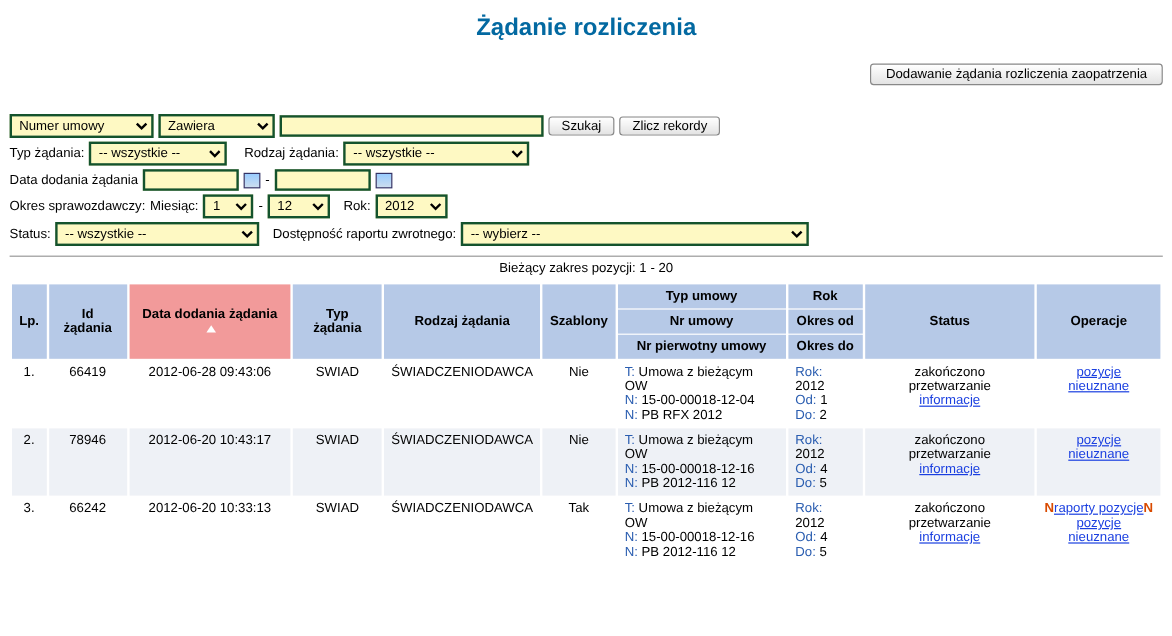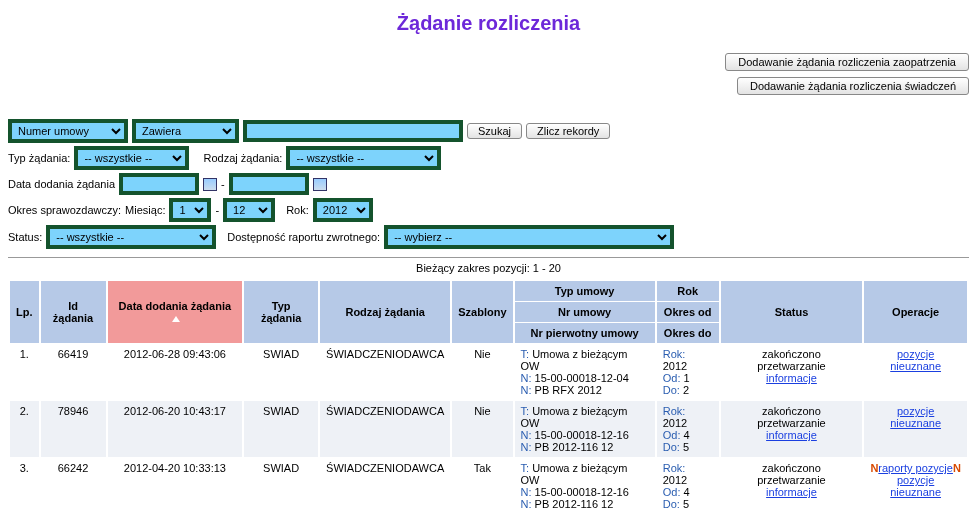--- a/index.html
+++ b/index.html
@@ -6,21 +6,21 @@
   body {
     font-family: Verdana, Arial, sans-serif;
     font-size: 11px;
     margin: 0;
     padding: 8px;
     background: #fff;
     color: #000;
     width: 977px;
   }
   h1.title {
-    color: #6d28d9;
+    color: #0369a1;
     font-size: 20px;
     font-weight: bold;
     text-align: center;
     margin: 4px 0 18px 0;
   }
   .top-buttons { text-align: right; margin-bottom: 6px; }
   .top-buttons button {
     padding: 2px 12px;
     font-family: inherit;
     font-size: 11px;
@@ -28,23 +28,23 @@
     border: 1px solid #888;
     border-radius: 3px;
     cursor: pointer;
     margin-bottom: 6px;
   }
   .filters { margin-top: 18px; }
   .filters .row { margin: 3px 0; display: flex; align-items: center; flex-wrap: wrap; gap: 4px; }
   select, input[type=text] {
     font-family: inherit;
     font-size: 11px;
-    border: 4px solid #14532d;
+    border: 2px solid #14532d;
     padding: 1px 2px;
-    background: #7dd3fc;
+    background: #fef9c3;
   }
   input[type=text].wide { width: 220px; }
   input[type=text].date { width: 80px; }
   .btn {
     padding: 1px 10px;
     font-family: Liberation Sans, sans-serif;
     font-size: 11px;
     background: linear-gradient(#fff,#e3e3e3);
     border: 1px solid #888;
     border-radius: 3px;
@@ -99,29 +99,28 @@
     font-weight: bold;
   }
 </style>
 </head>
 <body>
 
 <h1 class="title">Żądanie rozliczenia</h1>
 
 <div class="top-buttons">
   <button>Dodawanie żądania rozliczenia zaopatrzenia</button><br>
-  <button>Dodawanie żądania rozliczenia świadczeń</button>
 </div>
 
 <div class="filters">
   <div class="row">
     <select style="width:120px">
       <option>Numer umowy</option>
     </select>
-    <select style="width:107px">
+    <select style="width:97px">
       <option>Zawiera</option>
     </select>
     <input type="text" class="wide" value="" style="">
     <button class="btn">Szukaj</button>
     <button class="btn">Zlicz rekordy</button>
   </div>
 
   <div class="row">
     <span>Typ żądania:</span>
     <select style="width:115px">
@@ -222,21 +221,21 @@
         <td>ŚWIADCZENIODAWCA</td>
         <td>Nie</td>
         <td class="txtleft"><span class="lbl">T:</span> Umowa z bieżącym OW<br><span class="lbl">N:</span> 15-00-00018-12-16<br><span class="lbl">N:</span> PB 2012-116 12</td>
         <td class="txtleft"><span class="lbl">Rok:</span> 2012<br><span class="lbl">Od:</span> 4<br><span class="lbl">Do:</span> 5</td>
         <td>zakończono przetwarzanie<br><a class="link">informacje</a></td>
         <td><a class="link">pozycje nieuznane</a></td>
       </tr>
       <tr>
         <td>3.</td>
         <td>66242</td>
-        <td>2012-04-20 10:33:13</td>
+        <td>2012-06-20 10:33:13</td>
         <td>SWIAD</td>
         <td>ŚWIADCZENIODAWCA</td>
         <td>Tak</td>
         <td class="txtleft"><span class="lbl">T:</span> Umowa z bieżącym OW<br><span class="lbl">N:</span> 15-00-00018-12-16<br><span class="lbl">N:</span> PB 2012-116 12</td>
         <td class="txtleft"><span class="lbl">Rok:</span> 2012<br><span class="lbl">Od:</span> 4<br><span class="lbl">Do:</span> 5</td>
         <td>zakończono przetwarzanie<br><a class="link">informacje</a></td>
         <td><span class="new-badge">N</span><a class="link">raporty pozycje</a><span class="new-badge">N</span><br><a class="link">pozycje nieuznane</a></td>
       </tr>
     </tbody>
 </table>

